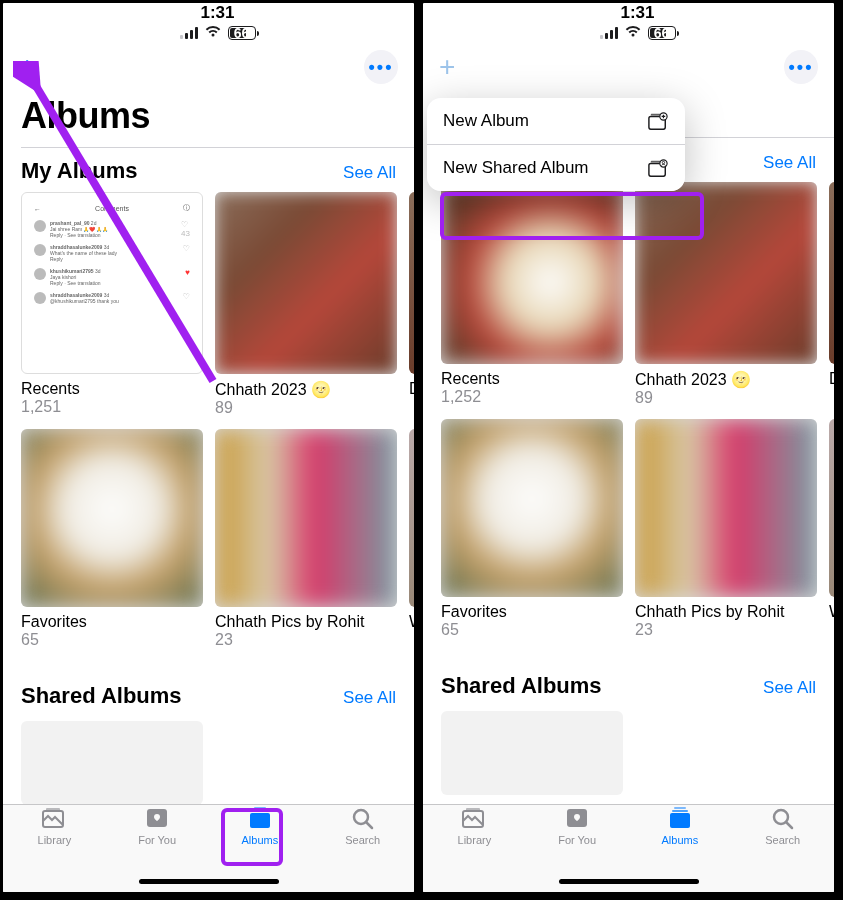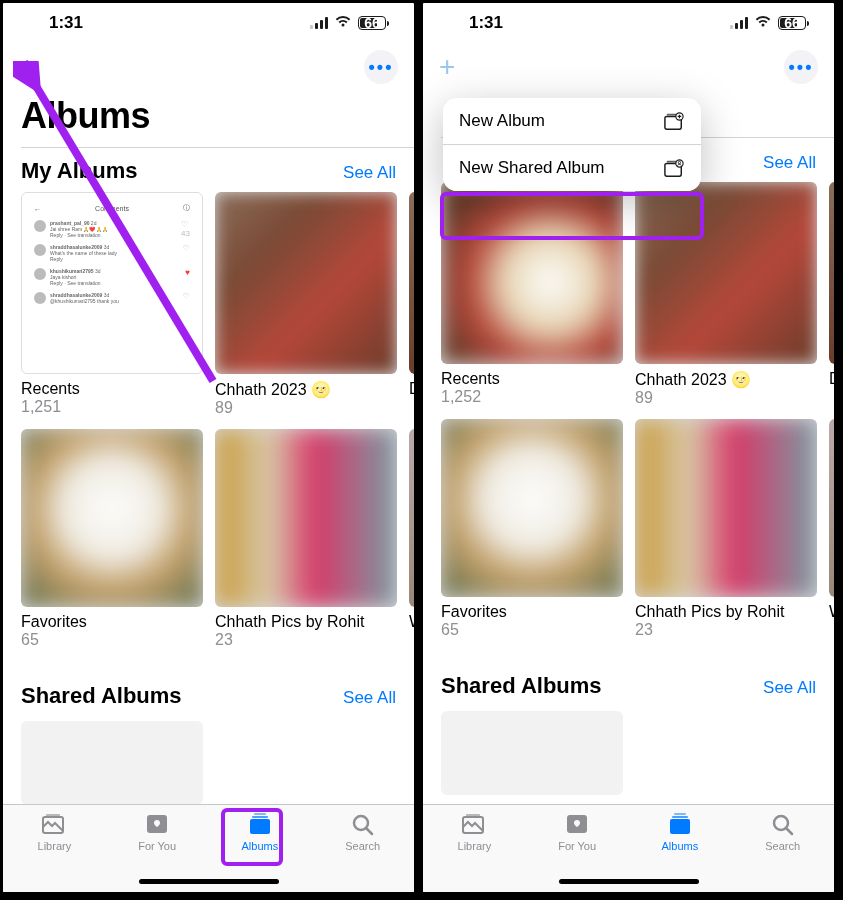--- a/index.html
+++ b/index.html
@@ -1,21 +1,21 @@
 <!DOCTYPE html>
 <html><head>
 <meta charset="utf-8">
 <style>
 * { margin: 0; padding: 0; box-sizing: border-box; font-family: -apple-system, BlinkMacSystemFont, "Segoe UI", Helvetica, Arial, sans-serif; }
 body { background: #000; width: 843px; height: 900px; display: flex; }
 .phone { width: 417px; height: 895px; background: #fff; border: 3px solid #000; position: relative; overflow: hidden; border-radius: 4px; }
 .phone + .phone { margin-left: 3px; }
 
 
-.status-bar { height: 40px; display: flex; align-items: center; justify-content: space-between; padding: 0 28px 0 46px; font-weight: 600; font-size: 17px; }
+.status-bar { height: 40px; display: flex; align-items: center; justify-content: space-between; padding: 0 28px 0 46px; font-weight: 600; font-size: 17px; flex-direction: column; }
 .status-right { display: flex; align-items: center; gap: 6px; }
 .signal-bars { display: flex; align-items: flex-end; gap: 2px; height: 12px; }
 .signal-bars span { width: 3px; background: #1c1c1e; border-radius: 1px; }
 .signal-bars span:nth-child(1){height:4px;background:#c7c7cc}
 .signal-bars span:nth-child(2){height:6px}
 .signal-bars span:nth-child(3){height:9px}
 .signal-bars span:nth-child(4){height:12px}
 .wifi { font-size:17px; }
 .battery { border:1.5px solid #1c1c1e; border-radius:4px; width:28px; height:14px; position:relative; display:flex; align-items:center; justify-content:center; font-size:10px; font-weight:700; }
 .battery::after{content:"";position:absolute;right:-4px;top:4px;width:2px;height:5px;background:#1c1c1e;border-radius:0 2px 2px 0;}
@@ -44,32 +44,32 @@
 .album-count{font-size:16px;color:#8e8e93;}
 .album.cut{width:14px;flex:0 0 14px;}
 
 
 .th-recents{background:#fff;border:0.5px solid #ddd;font-size:6px;padding:6px;color:#555;}
 .th-chhath{background:linear-gradient(135deg,#8a6d5a 0%,#7a4a35 30%,#b5473a 60%,#6a3c2a 100%);filter:blur(8px);}
 .th-fav{background:radial-gradient(circle at 50% 45%,#fdfdfc 0%,#f0ece3 35%,#c2a06a 60%,#5a6a4a 100%);filter:blur(10px);}
 .th-rohit{background:linear-gradient(90deg,#c99a3a 0%,#d8c8a8 30%,#d63a6a 55%,#7a9aa2 100%);filter:blur(10px);}
 
 
-.tabbar{position:absolute;bottom:0;left:0;right:0;height:88px;background:rgba(249,249,249,0.94);border-top:0.5px solid #c6c6c8;display:flex;padding-top:6px;}
+.tabbar{position:absolute;bottom:0;left:0;right:0;height:88px;background:rgba(249,249,249,0.94);border-top:0.5px solid #c6c6c8;display:flex;padding-top:0;}
 .tab{flex:1;display:flex;flex-direction:column;align-items:center;gap:3px;color:#8e8e93;font-size:11px;position:relative;}
 .tab.active{color:#007aff;}
 .tab svg{width:30px;height:26px;}
 .home-indicator{position:absolute;bottom:8px;left:50%;transform:translateX(-50%);width:140px;height:5px;background:#000;border-radius:3px;}
 
 
 .hl{position:absolute;border:4px solid #a020f0;border-radius:6px;pointer-events:none;z-index:50;}
 .arrow{position:absolute;z-index:49;pointer-events:none;}
 
 
-.popup{position:absolute;top:95px;left:20px;width:258px;background:#f2f2f7;border-radius:14px;box-shadow:0 10px 40px rgba(0,0,0,0.25);z-index:40;overflow:hidden;}
+.popup{position:absolute;top:95px;left:4px;width:258px;background:#f2f2f7;border-radius:14px;box-shadow:0 10px 40px rgba(0,0,0,0.25);z-index:40;overflow:hidden;}
 .popup-item{display:flex;align-items:center;justify-content:space-between;padding:13px 16px;font-size:17px;border-bottom:0.5px solid #d2d2d7;background:#fff;}
 .popup-item:last-child{border-bottom:none;}
 .popup-item svg{width:22px;height:20px;} 
 
 .shared-thumb{height:84px;width:182px;border-radius:6px;background:#f2f2f2;margin-left:18px;margin-top:4px;}
 
 
 .rec-head{height:18px;display:flex;justify-content:space-between;align-items:center;font-size:7px;padding:0 6px;}
 .rec-row{display:flex;gap:4px;align-items:flex-start;padding:3px 6px;}
 .rec-av{width:12px;height:12px;border-radius:50%;background:#bbb;flex:none;}

